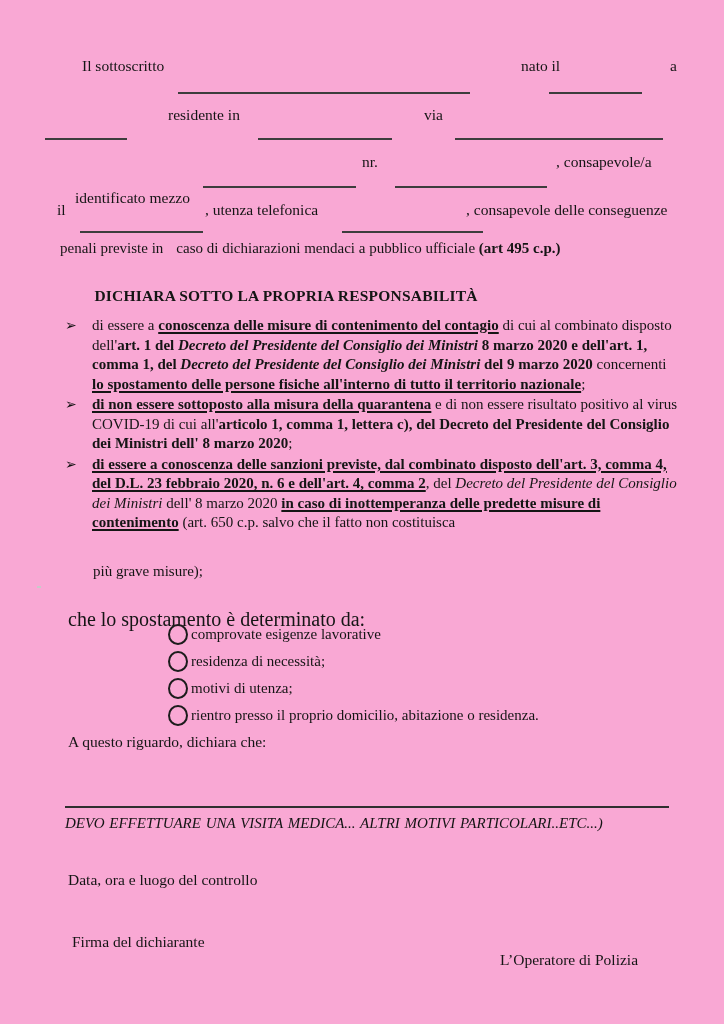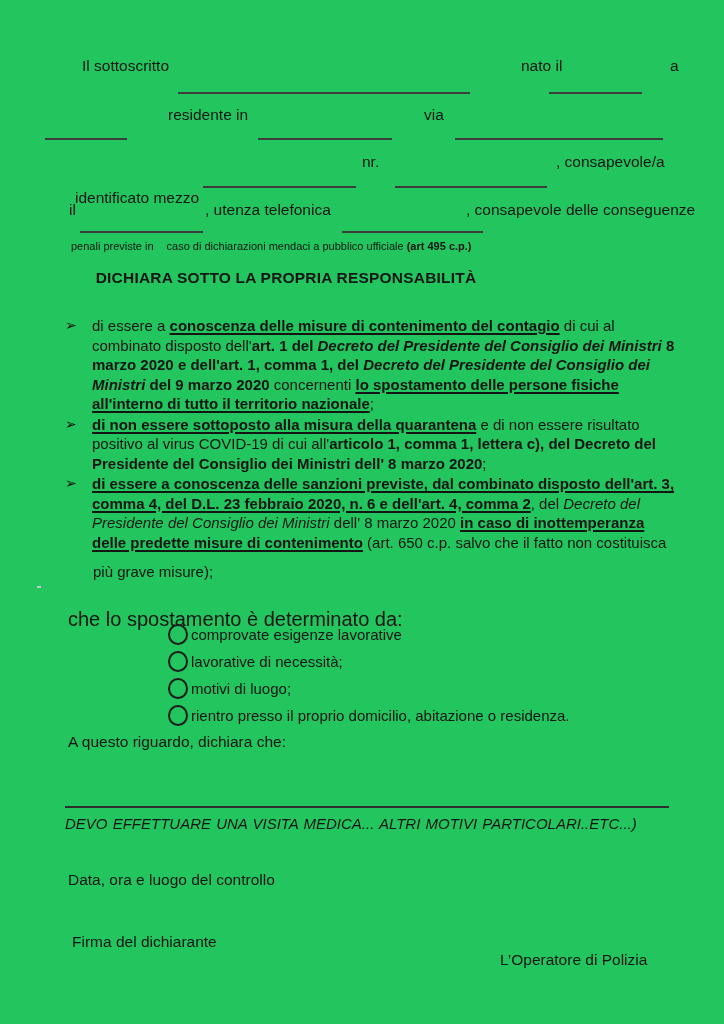--- a/index.html
+++ b/index.html
@@ -1,30 +1,30 @@
 <!DOCTYPE html>
 <html><head>
 <meta charset="utf-8">
 <style>
   html,body { margin:0; padding:0; background:#e8e8e8; }
   .sheet {
     position:relative;
     width:724px; height:1024px;
     margin:0 auto;
-    background:#22c55e;
-    font-family:Liberation Sans, sans-serif;
+    background:#f9a8d4;
+    font-family:Liberation Serif, serif;
     color:#151515;
     overflow:hidden;
   }
   .lbl { position:absolute; font-size:15.5px; white-space:nowrap; }
   .blank { position:absolute; height:2px; background:#3d3d3d; }
-  .penali-row { position:absolute; left:71px; top:240px; font-size:11px; white-space:nowrap;text-align:center; }
+  .penali-row { position:absolute; left:60px; top:240px; font-size:15px; white-space:nowrap;text-align:center; }
   .penali-row .gap2 { display:inline-block; width:13px; }
   .doc-title {
-    position:absolute; left:0; top:269px; width:572px;
+    position:absolute; left:0; top:287px; width:572px;
     text-align:center; font-weight:bold; font-size:15.5px; letter-spacing:0.2px;
   }
   .bullets { position:absolute; left:65px; top:316px; width:616px; margin:0; padding:0; list-style:none; }
   .bullet { display:flex; margin:0 0 1px 0; }
   .bullet-arrow { flex:0 0 27px; font-size:14px; line-height:19.5px; color:#111; }
   .bullet-text { flex:1; font-size:15px; line-height:19.5px; }
   .b { font-weight:bold; }
   .i { font-style:italic; }
   .u { text-decoration:underline; text-decoration-thickness:1.5px; text-underline-offset:2px; }
   .tail { position:absolute; left:93px; top:563px; font-size:15px; }
@@ -62,21 +62,21 @@
   <span class="blank" style="left:258px; top:138px; width:134px;"></span>
   <span class="lbl" style="left:424px; top:106px;">via</span>
   <span class="blank" style="left:455px; top:138px; width:208px;"></span>
 
   <span class="lbl" style="left:75px; top:153px;margin-top:36px;">identificato mezzo</span>
   <span class="blank" style="left:203px; top:186px; width:153px;"></span>
   <span class="lbl" style="left:362px; top:153px;">nr.</span>
   <span class="blank" style="left:395px; top:186px; width:152px;"></span>
   <span class="lbl" style="left:556px; top:153px;">, consapevole/a</span>
 
-  <span class="lbl" style="left:69px; top:201px;text-align:right;">il</span>
+  <span class="lbl" style="left:57px; top:201px;text-align:right;">il</span>
   <span class="blank" style="left:80px; top:231px; width:123px;"></span>
   <span class="lbl" style="left:205px; top:201px;">, utenza telefonica</span>
   <span class="blank" style="left:342px; top:231px; width:141px;"></span>
   <span class="lbl" style="left:466px; top:201px;">, consapevole delle conseguenze</span>
 
   <div class="penali-row">
     <span>penali previste in</span><span class="gap2"></span><span>caso di dichiarazioni mendaci a pubblico ufficiale</span>
     <span class="b">(art 495 c.p.)</span>
   </div>
 
@@ -101,25 +101,25 @@
 
   <div class="movement">che lo spostamento è determinato da:</div>
 
   <div class="options" id="options">
       <div class="option-row">
         <span class="radio-circle"></span>
         <span class="option-label">comprovate esigenze lavorative</span>
       </div>
       <div class="option-row">
         <span class="radio-circle"></span>
-        <span class="option-label">lavorative di necessità;</span>
+        <span class="option-label">residenza di necessità;</span>
       </div>
       <div class="option-row">
         <span class="radio-circle"></span>
-        <span class="option-label">motivi di luogo;</span>
+        <span class="option-label">motivi di utenza;</span>
       </div>
       <div class="option-row">
         <span class="radio-circle"></span>
         <span class="option-label">rientro presso il proprio domicilio, abitazione o residenza.</span>
       </div>
     </div>
 
   <div class="regard">A questo riguardo, dichiara che:</div>
 
   <div class="rule"></div>

